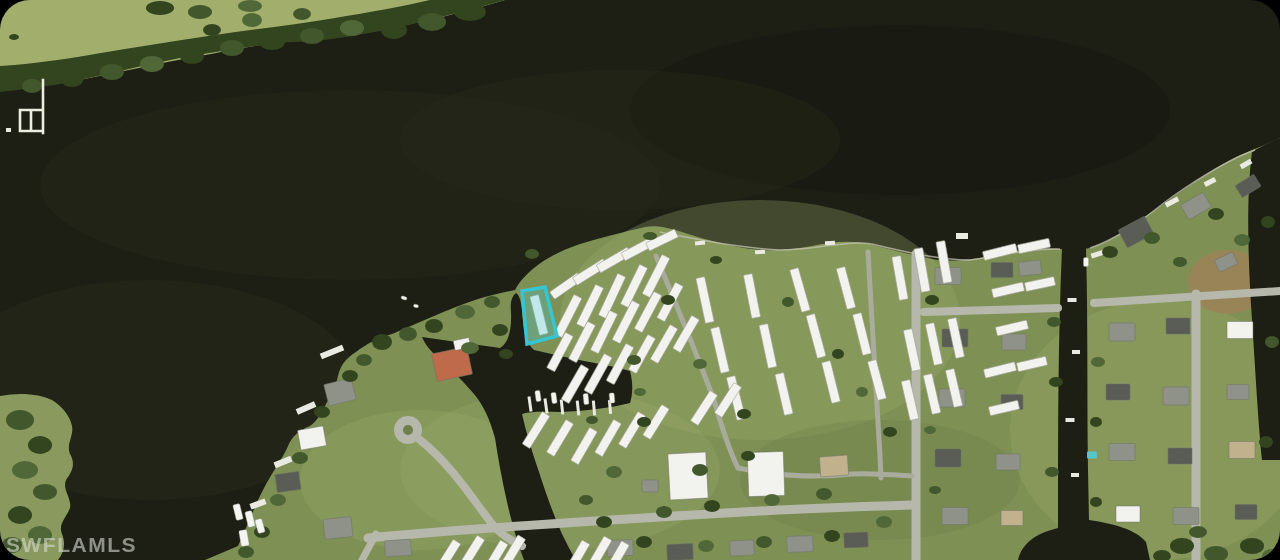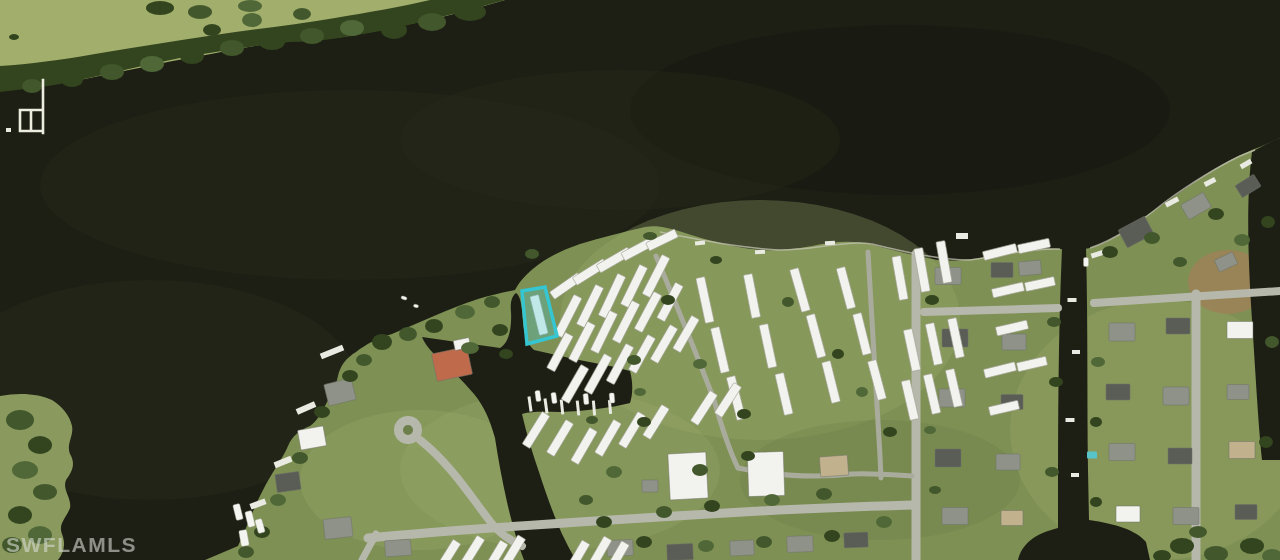--- a/index.html
+++ b/index.html
@@ -1,16 +1,16 @@
 <!DOCTYPE html>
 <html style="--water: #1d1f15; --field: #a2af6c; --grass: #7e9054; --grass_light: #9dad6c; --tree0: #33451f; --tree1: #42582c; --tree2: #506838; --road: #b6b8ac; --lane: #a9ac9d; --roof_white: #f2f3ee; --roof_gray: #8f9289; --roof_dark: #5a5d55; --roof_tan: #c2b18d; --roof_red: #c06a4c; --dock: #e9eae1; --seawall: #c3c3b1; --pool: #56c4c8; --highlight: #35c6d2;"><head>
 <meta charset="utf-8">
 <style>
   html,body{margin:0;padding:0;background:#000;}
-  #stage{position:relative;width:1280px;height:560px;overflow:hidden;font-family:"Liberation Sans",sans-serif;}
+  #stage{position:relative;width:1280px;height:560px;overflow:hidden;font-family:"Liberation Sans",sans-serif;border-radius:30px;}
   svg{display:block;width:1280px;height:560px;}
   
   .water{fill:var(--water,#1d1f15);}
   .wtex1{fill:#262819;opacity:.45;}
   .wtex2{fill:#15160f;opacity:.4;}
   .wtex3{fill:#2c2f1e;opacity:.35;}
   .field{fill:var(--field,#a2af6c);}
   .landB{fill:#8a9a5f;}
   .landC{fill:var(--grass,#7e9054);}
   .gpatch{fill:var(--grass_light,#9dad6c);}

